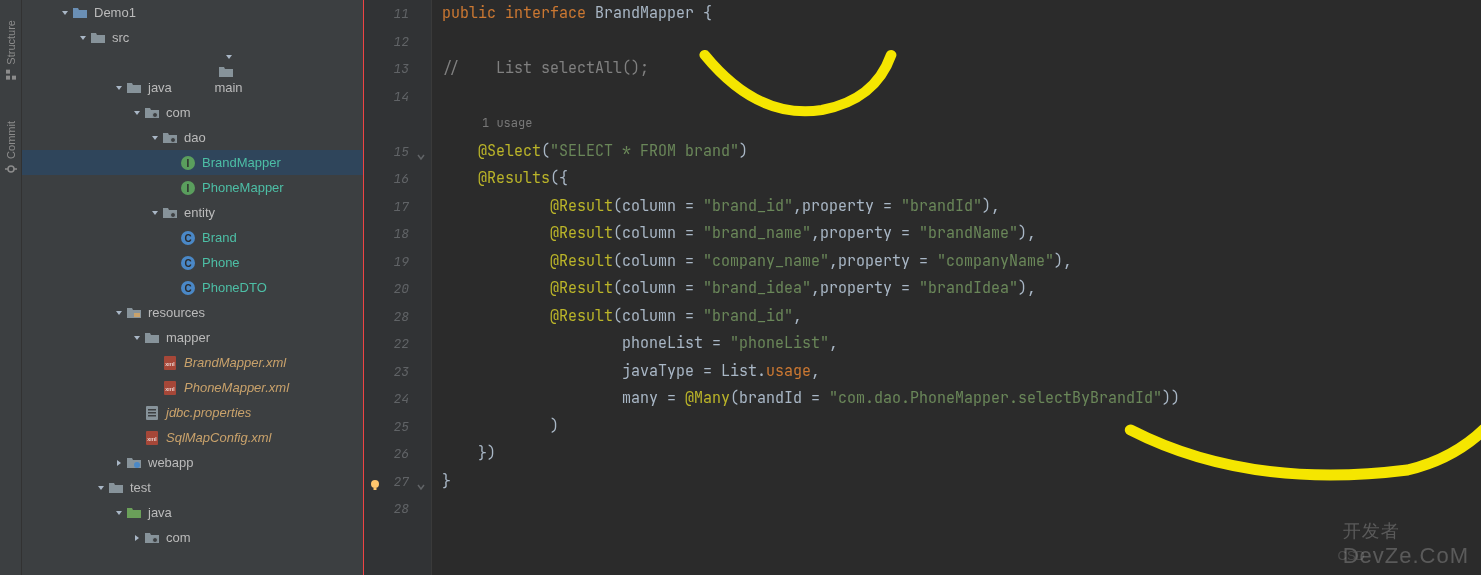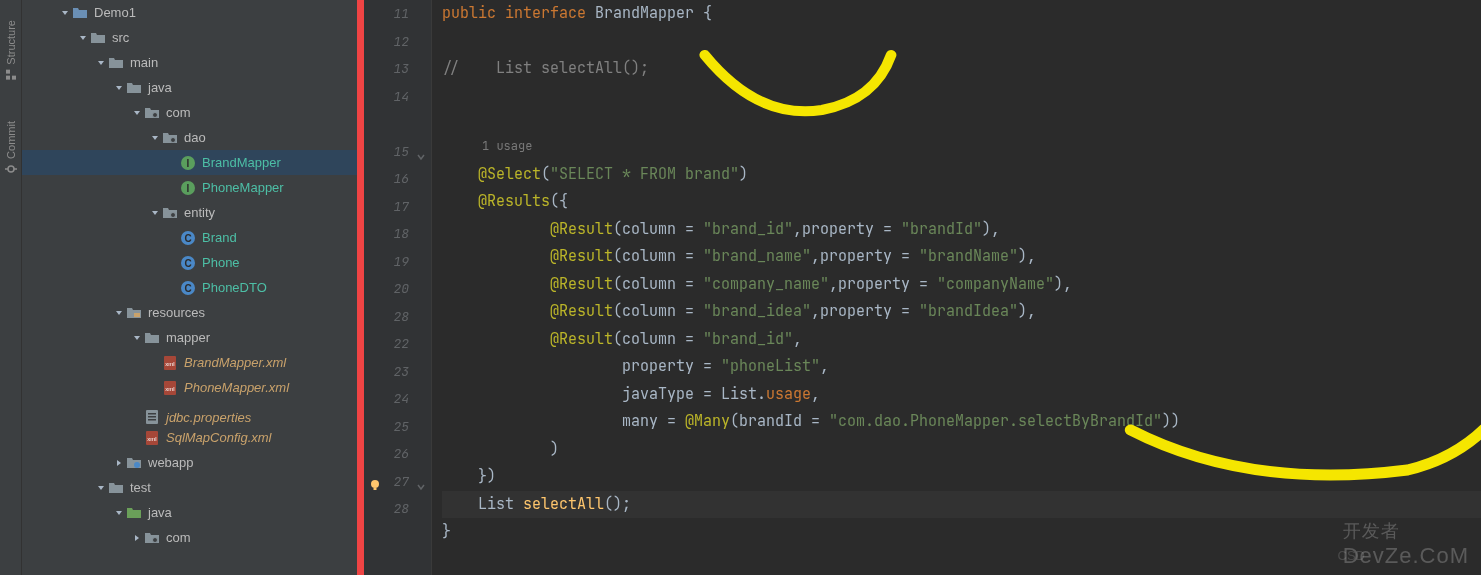--- a/index.html
+++ b/index.html
@@ -31,21 +31,21 @@
   color: #8c8c8c;
   cursor: pointer;
   display: flex;
   align-items: center;
   gap: 4px;
 }
 .left-rail .tab-label svg { transform: rotate(90deg); }
 .sidebar {
   width: 342px;
   background: #3c3f41;
-  border-right: 7px solid #ef4444;
+  border-right: 1px solid #ef4444;
   overflow-y: auto;
   padding-top: 0;
 }
 .tree { padding: 0 0 0 0; }
 .tree-row {
   display: flex;
   align-items: center;
   height: 25px;
   padding-left: 0;
   cursor: pointer;
@@ -113,21 +113,20 @@
 }
 .cline { height: 27.5px; white-space: pre; }
 .cline.hl { background: #323232; }
 .usage-hint {
   height: 27.5px;
   color: #787878;
   font-size: 12px;
   padding-left: 40px;
   display: flex;
   align-items: center;
-  margin-top: 23px;
 }
 .kw { color: #cc7832; }
 .ann { color: #bbb529; }
 .str { color: #6a8759; }
 .cmt { color: #808080; }
 .id { color: #a9b7c6; }
 .fn { color: #ffc66d; }
 .op { color: #a9b7c6; }
 
 .annotation-overlay {
@@ -192,21 +191,21 @@
               <path d="M1 2l3 4 3-4z" fill="#a9b7c6"></path>
             </svg>
           </span>
           <span class="ficon">
             <svg width="16" height="16" viewBox="0 0 16 16">
               <path d="M1 3h5l1 2h8v8H1z" fill="#87939a"></path>
             </svg>
           </span>
           <span class="tree-label ">src</span>
         </div>
-        <div class="tree-row" style="padding-left: 72px;">
+        <div class="tree-row" style="padding-left: 72px; flex-direction: column;">
           <span class="chev">
             <svg viewBox="0 0 8 8">
               <path d="M1 2l3 4 3-4z" fill="#a9b7c6"></path>
             </svg>
           </span>
           <span class="ficon">
             <svg width="16" height="16" viewBox="0 0 16 16">
               <path d="M1 3h5l1 2h8v8H1z" fill="#87939a"></path>
             </svg>
           </span>
@@ -357,21 +356,21 @@
         <div class="tree-row" style="padding-left: 126px;">
           <span class="chev"></span>
           <span class="ficon">
             <svg width="16" height="16" viewBox="0 0 16 16">
               <rect x="2" y="1" width="12" height="14" fill="#a64738" rx="1"></rect>
               <text x="8" y="11" text-anchor="middle" fill="#fff" font-size="6">xml</text>
             </svg>
           </span>
           <span class="tree-label orange">PhoneMapper.xml</span>
         </div>
-        <div class="tree-row" style="padding-left: 108px; align-items: flex-end;">
+        <div class="tree-row" style="padding-left: 108px;">
           <span class="chev"></span>
           <span class="ficon">
             <svg width="16" height="16" viewBox="0 0 16 16">
               <rect x="2" y="1" width="12" height="14" fill="#87939a" rx="1"></rect>
               <rect x="4" y="4" width="8" height="1.5" fill="#3c3f41"></rect>
               <rect x="4" y="7" width="8" height="1.5" fill="#3c3f41"></rect>
               <rect x="4" y="10" width="8" height="1.5" fill="#3c3f41"></rect>
             </svg>
           </span>
           <span class="tree-label orange">jdbc.properties</span>
@@ -478,26 +477,25 @@
         <div class="cline"><span class="cmt">//    List<brand> selectAll();</brand></span></div>
         <div class="cline"></div>
         <div class="usage-hint">1 usage</div>
         <div class="cline">    <span class="ann">@Select</span><span class="op">(</span><span class="str">"SELECT * FROM brand"</span><span class="op">)</span></div>
         <div class="cline">    <span class="ann">@Results</span><span class="op">({</span></div>
         <div class="cline">            <span class="ann">@Result</span><span class="op">(</span><span class="id">column = </span><span class="str">"brand_id"</span><span class="id">,property = </span><span class="str">"brandId"</span><span class="op">),</span></div>
         <div class="cline">            <span class="ann">@Result</span><span class="op">(</span><span class="id">column = </span><span class="str">"brand_name"</span><span class="id">,property = </span><span class="str">"brandName"</span><span class="op">),</span></div>
         <div class="cline">            <span class="ann">@Result</span><span class="op">(</span><span class="id">column = </span><span class="str">"company_name"</span><span class="id">,property = </span><span class="str">"companyName"</span><span class="op">),</span></div>
         <div class="cline">            <span class="ann">@Result</span><span class="op">(</span><span class="id">column = </span><span class="str">"brand_idea"</span><span class="id">,property = </span><span class="str">"brandIdea"</span><span class="op">),</span></div>
         <div class="cline">            <span class="ann">@Result</span><span class="op">(</span><span class="id">column = </span><span class="str">"brand_id"</span><span class="op">,</span></div>
-        <div class="cline">                    <span class="id">property = </span><span class="str">"phoneList"</span><span class="op">,</span></div>
+        <div class="cline">                    <span class="id">phoneList = </span><span class="str">"phoneList"</span><span class="op">,</span></div>
         <div class="cline">                    <span class="id">javaType = List.</span><span class="kw">usage</span><span class="op">,</span></div>
         <div class="cline">                    <span class="id">many = </span><span class="ann">@Many</span><span class="op">(brandId = </span><span class="str">"com.dao.PhoneMapper.selectByBrandId"</span><span class="op">))</span></div>
         <div class="cline">            <span class="op">)</span></div>
         <div class="cline">    <span class="op">})</span></div>
-        <div class="cline hl">    <span class="id">List<brand> </brand></span><span class="fn">selectAll</span><span class="op">();</span></div>
         <div class="cline"><span class="op">}</span></div>
       </div>
 
     <svg class="annotation-overlay" viewBox="0 0 1049 575" preserveAspectRatio="none">
       <path d="M 320 55 Q 370 120 430 110 Q 480 100 495 55" stroke="#f5e600" stroke-width="10" fill="none" stroke-linecap="round"></path>
       <path d="M 720 430 Q 830 490 980 470 Q 1060 450 1095 360 Q 1100 350 1100 340" stroke="#f5e600" stroke-width="11" fill="none" stroke-linecap="round"></path>
     </svg>
   </div>
 </div>
 

